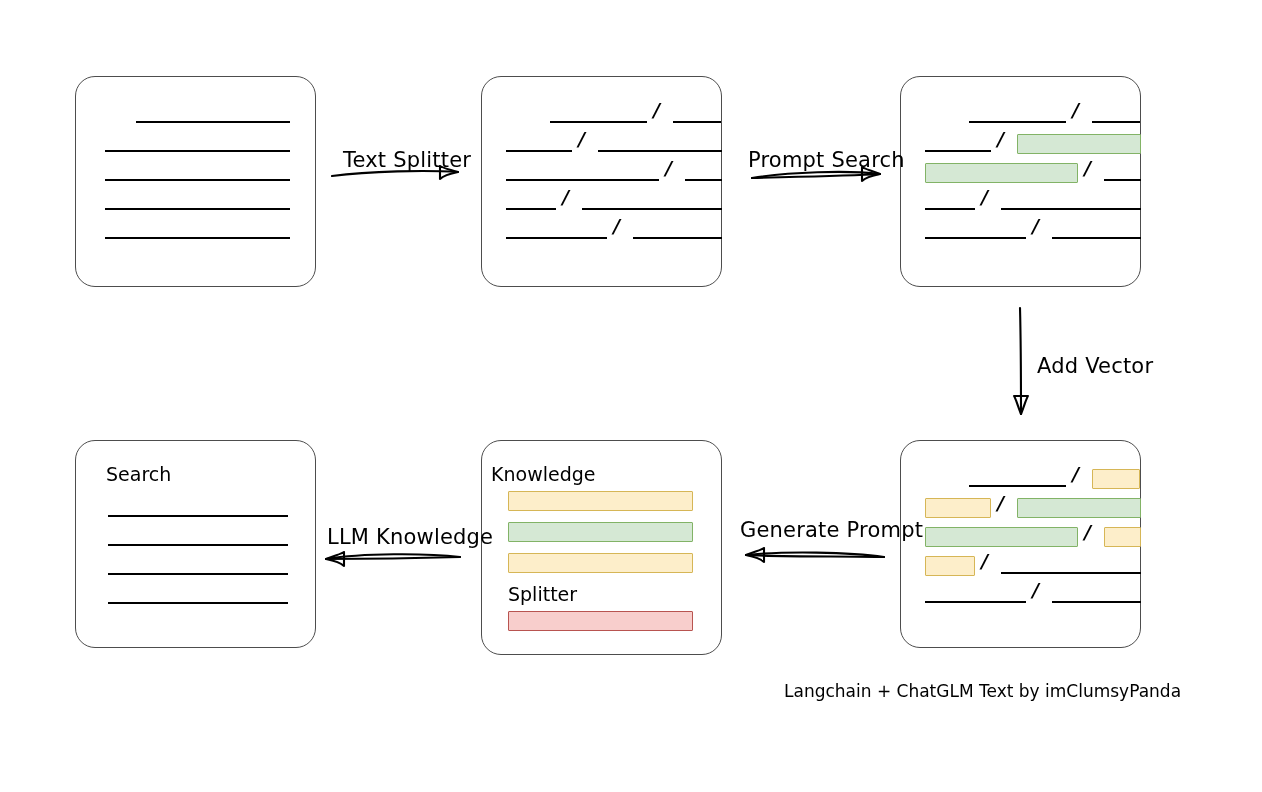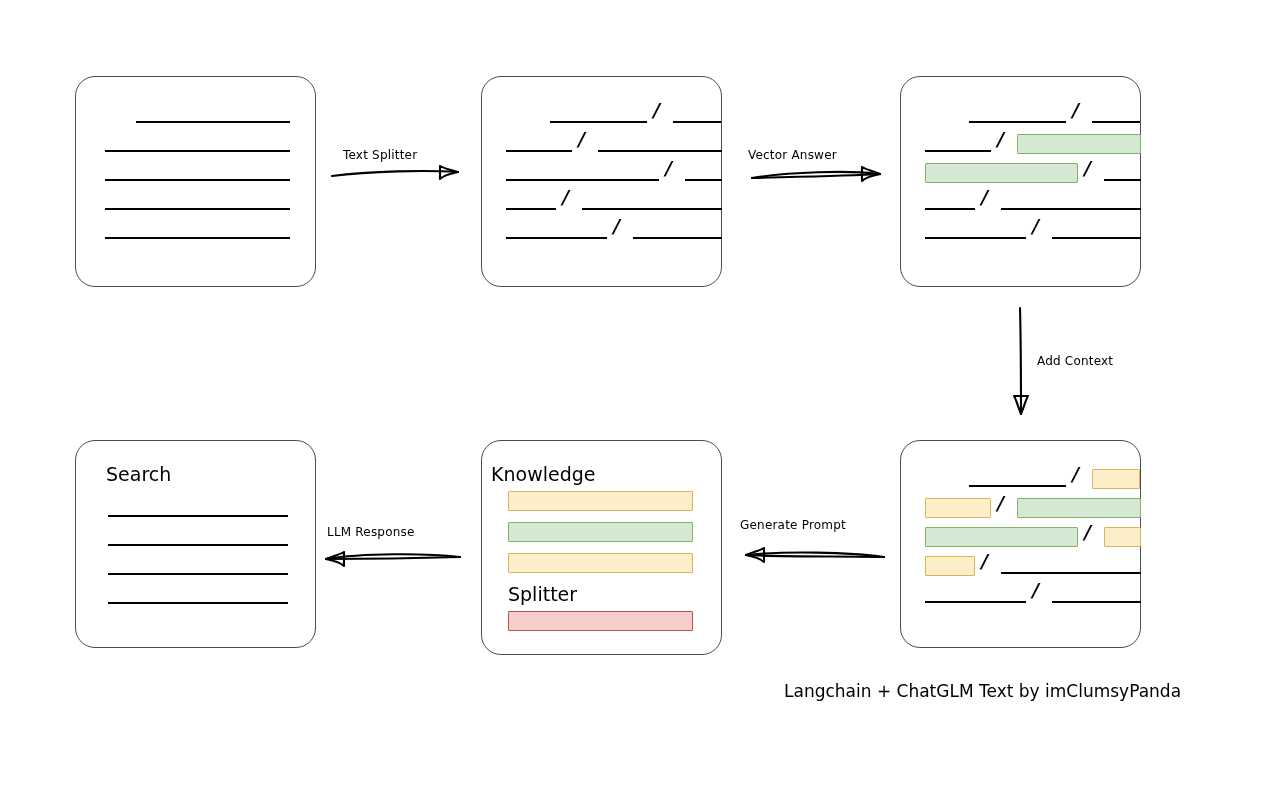--- a/index.html
+++ b/index.html
@@ -43,21 +43,21 @@
     border-style: solid;
     border-radius: 1px;
   }
   .chip.green  { background: #d5e8d4; border-color: #82b366; }
   .chip.yellow { background: #fdeeca; border-color: #d6b656; }
   .chip.red    { background: #f8cecc; border-color: #b85450; }
 
   .label {
     position: absolute;
     font-family: "DejaVu Sans", sans-serif;
-    font-size: 12px;
+    font-size: 21px;
     letter-spacing: .2px;
     color: #000000;
     white-space: nowrap;
   }
   .heading {
     position: absolute;
     font-family: "DejaVu Sans", sans-serif;
     font-size: 19px;
     color: #000000;
     white-space: nowrap;
@@ -167,35 +167,35 @@
   <path d="M2,16 C40,11 96,10 128,12"></path>
   <path d="M128,12 C118,9 113,8 110,6 M128,12 C118,14 113,16 110,19 M110,6 L110,19"></path>
 </svg>
 <div class="label" style="left:343px; top:148px;">Text Splitter</div>
 
 <svg class="arrow" style="left:750px; top:160px; width:140px; height:30px;" viewBox="0 0 140 30">
   <path d="M2,18 C38,12 98,10 130,14"></path>
   <path d="M2,18 C40,17 98,16 130,14"></path>
   <path d="M130,14 C120,10 115,9 112,7 M130,14 C120,16 115,18 112,21 M112,7 L112,21"></path>
 </svg>
-<div class="label" style="left:748px; top:148px;">Vector Answer</div>
+<div class="label" style="left:748px; top:148px;">Prompt Search</div>
 
 <svg class="arrow" style="left:1012px; top:306px; width:30px; height:116px;" viewBox="0 0 30 116">
   <path d="M8,2 C9,40 9,78 9,108"></path>
   <path d="M9,108 C5,98 4,93 2,90 M9,108 C13,98 14,93 16,90 M2,90 L16,90"></path>
 </svg>
-<div class="label" style="left:1037px; top:354px;">Add Context</div>
+<div class="label" style="left:1037px; top:354px;">Add Vector</div>
 
 <svg class="arrow" style="left:740px; top:545px; width:146px; height:30px;" viewBox="0 0 146 30">
   <path d="M144,12 C110,7 44,6 6,10"></path>
   <path d="M144,12 C110,11 44,12 6,10"></path>
   <path d="M6,10 C16,6 21,5 24,3 M6,10 C16,12 21,14 24,17 M24,3 L24,17"></path>
 </svg>
 <div class="label" style="left:740px; top:518px;text-align:center;">Generate Prompt</div>
 
 <svg class="arrow" style="left:322px; top:548px; width:140px; height:30px;" viewBox="0 0 140 30">
   <path d="M138,9 C104,5 40,5 4,11"></path>
   <path d="M138,9 C104,10 40,11 4,11"></path>
   <path d="M4,11 C14,7 19,6 22,4 M4,11 C14,13 19,15 22,18 M22,4 L22,18"></path>
 </svg>
-<div class="label" style="left:327px; top:525px;">LLM Response</div>
+<div class="label" style="left:327px; top:525px;">LLM Knowledge</div>
 
 <div class="footer" style="left:784px; top:681px;">Langchain + ChatGLM Text by imClumsyPanda</div>
 
 </body></html>

